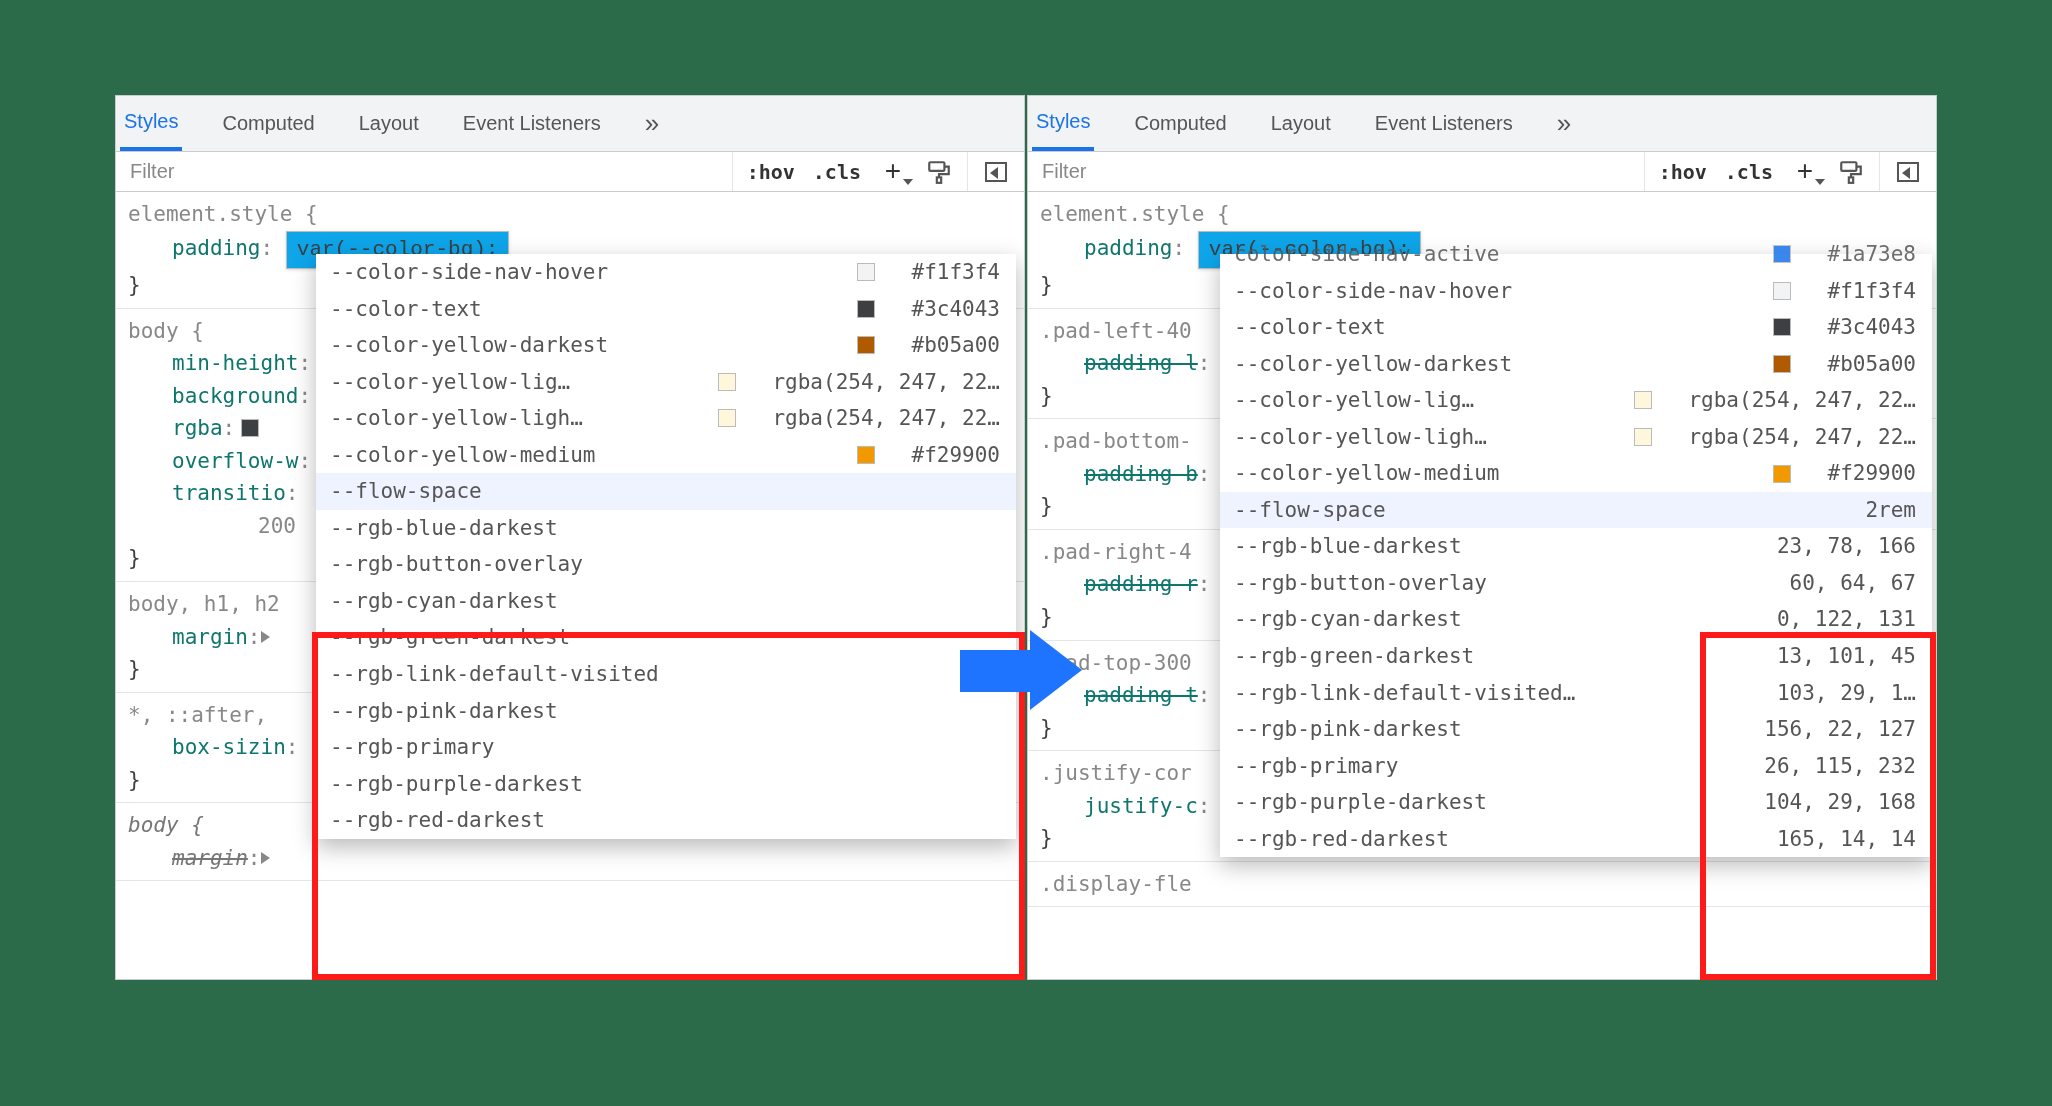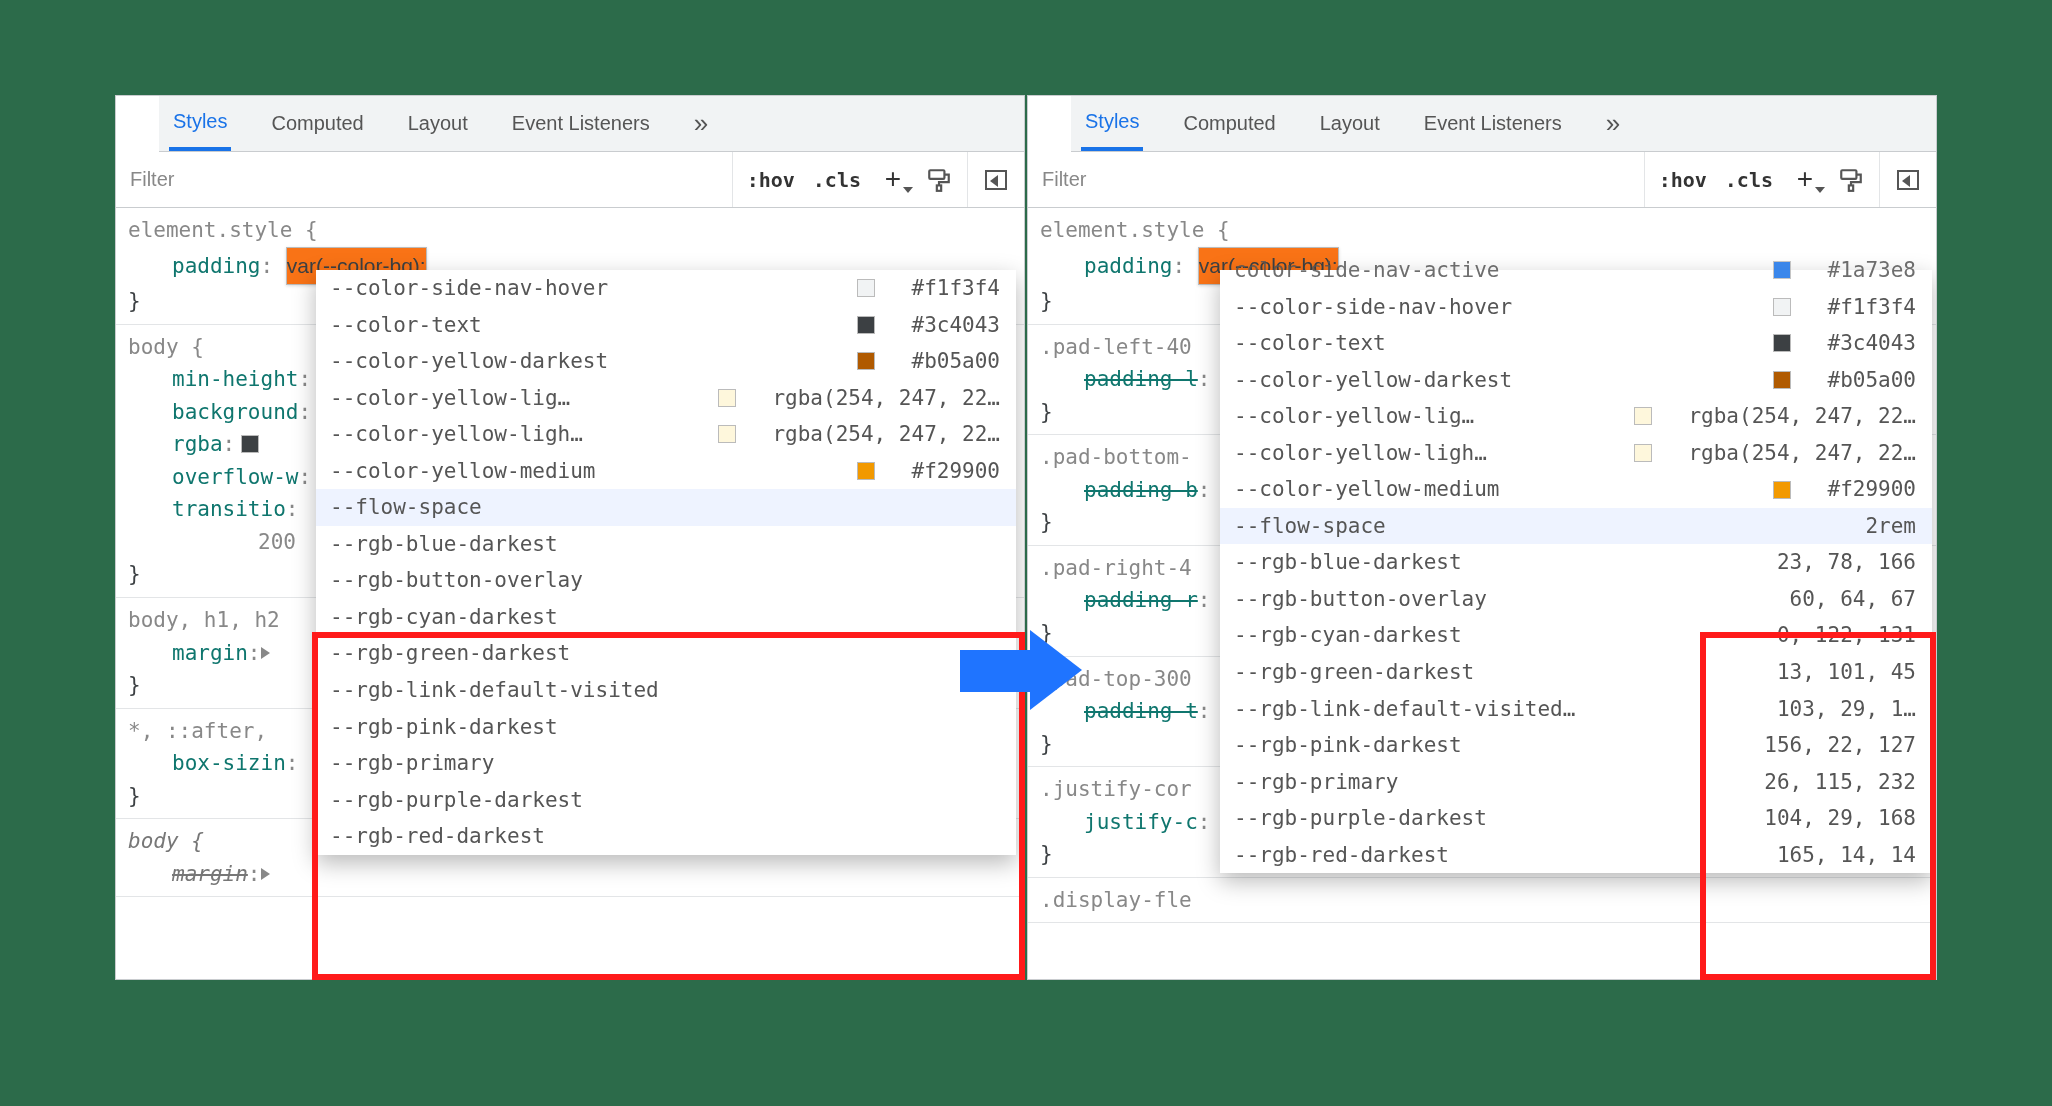--- a/index.html
+++ b/index.html
@@ -23,33 +23,32 @@
   }
   .panel.left  { left: 115px; top: 95px;  width: 910px; height: 885px; }
   .panel.right { left: 1027px; top: 95px; width: 910px; height: 885px; }
 
   
   .tabstrip {
     display: flex; align-items: center;
     height: 56px;
     border-bottom: 1px solid #c9cccf;
     background: #f1f3f4;
-    padding: 0 10px;
+    padding: 0 4px;
     gap: 36px;
     color: #555;
-    margin-left: 43px;
   }
   .tabstrip .tab { padding: 0 4px; height: 100%; display:flex; align-items:center; cursor:default;}
   .tabstrip .tab.active { color:#1a73e8; border-bottom: 4px solid #1a73e8; font-weight:500;}
   .tabstrip .more { font-size:26px; color:#555; margin-left:4px;}
 
   
   .filterbar {
     display:flex; align-items:center;
-    height: 56px;
+    height: 40px;
     border-bottom: 1px solid #c9cccf;
     background:#fff;
   }
   .filterbar .filter-input {
     flex: 1 1 auto; height:100%; padding:0 14px;
     color:#888; display:flex; align-items:center;
     border-right: 1px solid #e3e5e7;
   }
   .filterbar .group {
     display:flex; align-items:center; gap: 18px;
@@ -84,22 +83,22 @@
   .ital { font-style: italic; color:#777; }
   .val  { color:#3c4043; }
   .swatch { display:inline-block; width:18px; height:18px; border:1px solid #bbb; vertical-align:-2px; margin-right:6px;}
   .indent { padding-left: 44px; }
   .tri::before { content:""; display:inline-block; width:0;height:0;
     border-top:6px solid transparent;border-bottom:6px solid transparent;border-left:9px solid #888;
     margin-right:4px; vertical-align:1px;}
 
   
   .editbox {
-    display:inline-block; background:#f97316; border:1px solid #bbb;
-    padding: 2px 0; font-family: Liberation Sans, sans-serif;
+    display:inline-block; background:#0ea5e9; border:1px solid #bbb;
+    padding: 2px 10px; font-family: Liberation Mono, monospace;
     box-shadow: 0 1px 3px rgba(0,0,0,.15);
   }
 
   
   .dropdown {
     position:absolute;
     background:#fff;
     box-shadow: 0 8px 22px rgba(0,0,0,.28);
     font-family: Menlo, Consolas, monospace;
     font-size: 21px;

